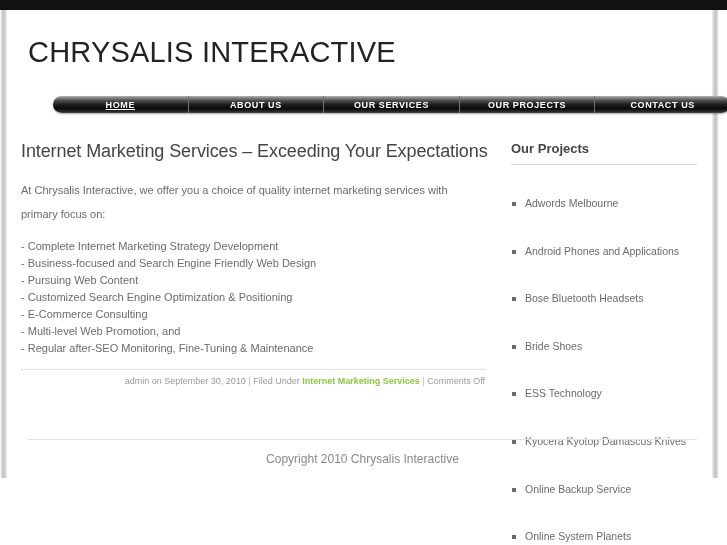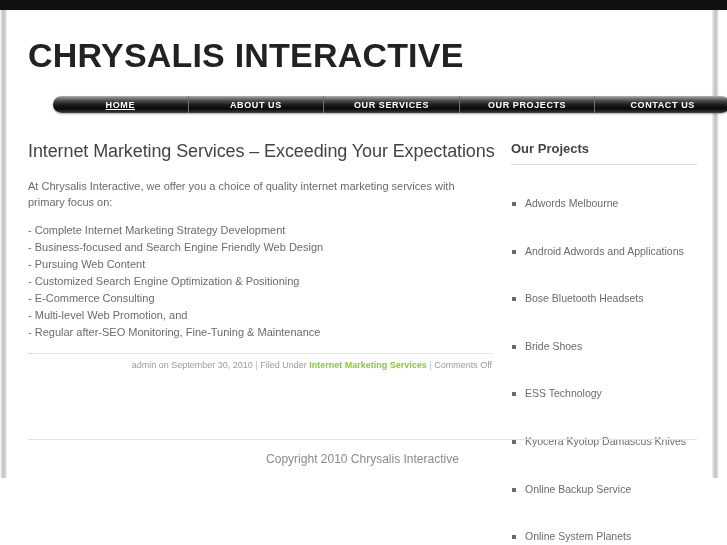--- a/index.html
+++ b/index.html
@@ -50,22 +50,22 @@
 
   
   #header {
     height: 80px;
     position: relative;
   }
   #site-title {
     position: absolute;
     left: 21px;
     top: 26px;
-    font-size: 34px;
-    font-weight: bold;
+    font-size: 29px;
+    font-weight: normal;
     letter-spacing: 0.2px;
     color: #222222;
     margin: 0;
     white-space: nowrap;
   }
 
   
   #nav {
     position: absolute;
     left: 14px;
@@ -106,21 +106,21 @@
 
   
   #body-wrap {
     position: absolute;
     top: 131px;
     left: 0;
     width: 705px;
   }
   #content {
     position: absolute;
-    left: 21px;
+    left: 14px;
     top: 0;
     width: 464px;
   }
   #sidebar {
     position: absolute;
     left: 504px;
     top: 0;
     width: 186px;
   }
 
@@ -128,21 +128,21 @@
   #post-title {
     margin: 0 0 16px 0;
     font-size: 18px;
     font-weight: normal;
     color: #444444;
     letter-spacing: -0.1px;
     white-space: nowrap;
   }
   .para {
     font-size: 11px;
-    line-height: 16px;
+    line-height: 24px;
     color: #6b6b6b;
     margin: 2px 0 12px 0;
   }
   .bullet-line {
     font-size: 11px;
     line-height: 17px;
     color: #6b6b6b;
     margin: 0;
   }
   #bullets { margin-bottom: 12px; }
@@ -308,21 +308,21 @@
         <span class="sep">|</span>
         <span>Comments Off</span>
       </div>
     </div>
 
     <aside id="sidebar">
       <h3 id="sidebar-title">Our Projects</h3>
       <div id="sidebar-rule"></div>
       <ul id="project-list">
           <li><span>Adwords Melbourne</span></li>
-          <li><span>Android Adwords and Applications</span></li>
+          <li><span>Android Phones and Applications</span></li>
           <li><span>Bose Bluetooth Headsets</span></li>
           <li><span>Bride Shoes</span></li>
           <li><span>ESS Technology</span></li>
           <li><span>Kyocera Kyotop Damascus Knives</span></li>
           <li><span>Online Backup Service</span></li>
           <li><span>Online System Planets</span></li>
           <li><span>Vault Online Backup</span></li>
         </ul>
 
       <form id="search-form">

